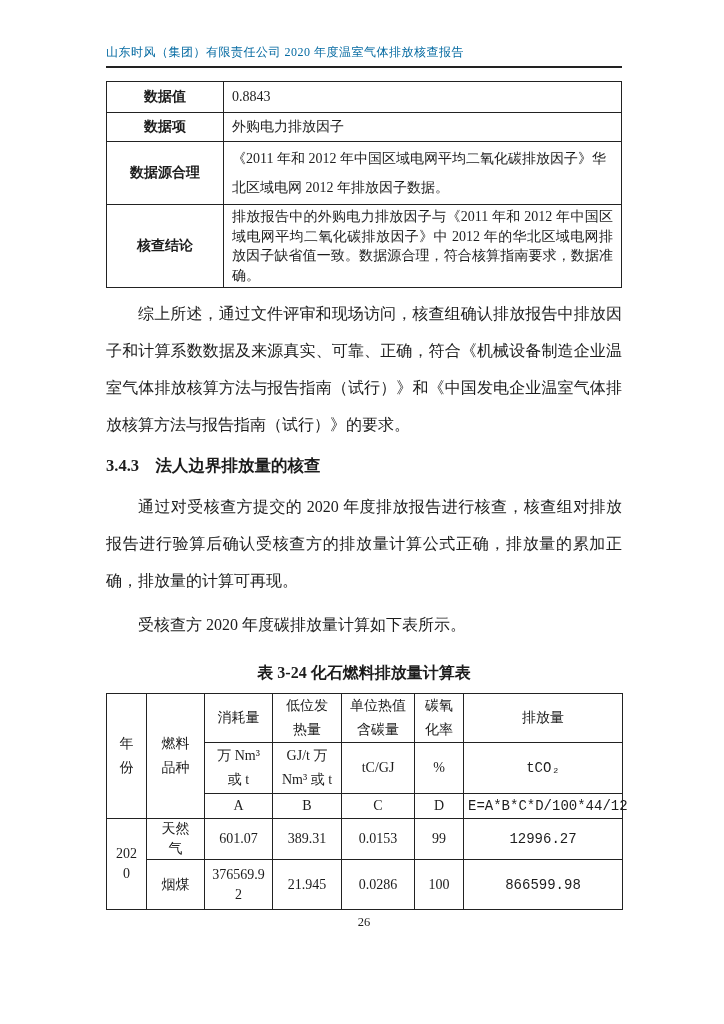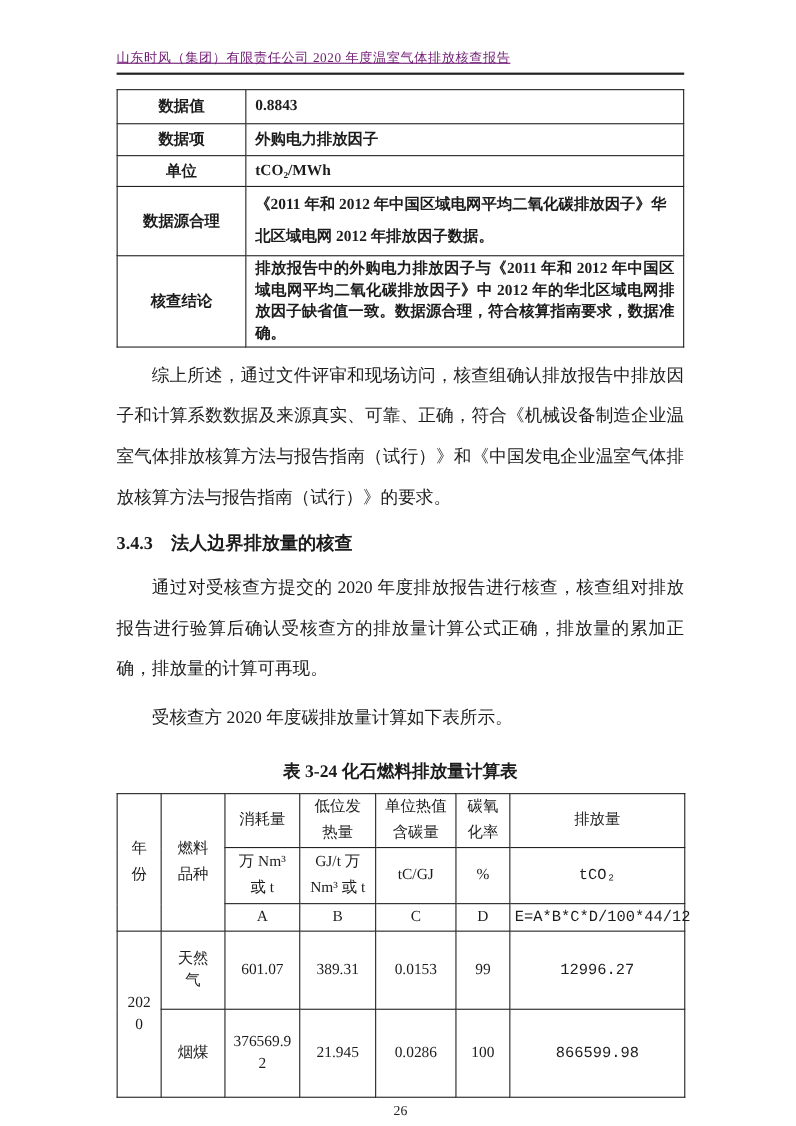--- a/index.html
+++ b/index.html
@@ -5,52 +5,52 @@
   html,body{margin:0;padding:0;}
   body{
     width:724px;height:1024px;background:#ffffff;overflow:hidden;
     font-family:"Liberation Serif","DejaVu Serif",serif;
     color:#1c1c1c;
   }
   .page{box-sizing:border-box;width:724px;height:1024px;padding:44px 102px 0 106px;}
   .content{width:516px;}
 
   .header{border-bottom:2px solid #222;padding-bottom:5px;}
-  .header-text{font-size:12px;letter-spacing:.5px;color:#701a75;text-decoration:underline;}
+  .header-text{font-size:12px;letter-spacing:.5px;color:#0369a1;}
 
   .t-title{margin-top:20px;text-align:center;font-weight:bold;font-size:16px;}
 
   table{border-collapse:collapse;table-layout:fixed;width:516px;}
   td{border:1px solid #222;vertical-align:middle;font-size:14px;}
 
   
   .t23{margin-top:13px;border-radius:30px;}
   .t23 .lbl{width:112px;text-align:center;font-weight:bold;padding:2px;}
-  .t23 .val{text-align:left;padding:2px 8px;font-weight:bold;}
+  .t23 .val{text-align:left;padding:2px 8px;}
   .t23 .r1{height:31px;}
   .t23 .r2{height:29px;}
   .t23 .r3{height:28px;}
   .t23 .r4{height:58px;}
   .t23 .r4 .val{line-height:29px;}
   .t23 .r5{height:78px;}
   .t23 .r5 .val{line-height:19.5px;text-align:justify;margin-top:16px;}
 
   .body-p{margin:7px 0 0 0;font-size:16px;line-height:37px;text-align:justify;text-indent:2em;}
   .sec-h{margin:8px 0 0 0;font-size:16.5px;font-weight:bold;line-height:30px;}
 
   
   .t24{margin-top:9px;}
   .t24 td{text-align:center;}
   .t24 .hr1 td{height:47px;line-height:24px;}
   .t24 .hr2 td{height:50px;line-height:24px;}
   .t24 .hr3 td{height:24px;line-height:18px;}
   .t24 .dr1 td{height:39px;line-height:20px;}
   .t24 .dr2 td{height:49px;line-height:20px;}
   .t24 .cyear{padding:0 7px;}
-  .t24 .cfuel{padding:15px 8px;}
+  .t24 .cfuel{padding:0 8px;}
   .t24 .ccons{padding:0 5px;}
   .t24 .cncv {padding:0 8px;}
   .t24 .ccc  {padding:0 4px;}
   .t24 .cox  {padding:0 4px;}
   .t24 .cem  {padding:0 4px;font-family:Liberation Mono, monospace;}
   .t24 .num{word-break:break-all;}
 
   .pageno{margin-top:5px;text-align:center;font-size:12.5px;}
 </style>
 </head>
@@ -66,24 +66,20 @@
 
     <table class="t23">
       <tbody>
         <tr class="r1">
           <td class="lbl">数据值</td>
           <td class="val">0.8843</td>
         </tr>
         <tr class="r2">
           <td class="lbl">数据项</td>
           <td class="val">外购电力排放因子</td>
-        </tr>
-        <tr class="r3">
-          <td class="lbl">单位</td>
-          <td class="val">tCO₂/MWh</td>
         </tr>
         <tr class="r4">
           <td class="lbl">数据源合理</td>
           <td class="val">《2011 年和 2012 年中国区域电网平均二氧化碳排放因子》华北区域电网 2012 年排放因子数据。</td>
         </tr>
         <tr class="r5">
           <td class="lbl">核查结论</td>
           <td class="val">排放报告中的外购电力排放因子与《2011 年和 2012 年中国区域电网平均二氧化碳排放因子》中 2012 年的华北区域电网排放因子缺省值一致。数据源合理，符合核算指南要求，数据准确。</td>
         </tr>
       </tbody>

